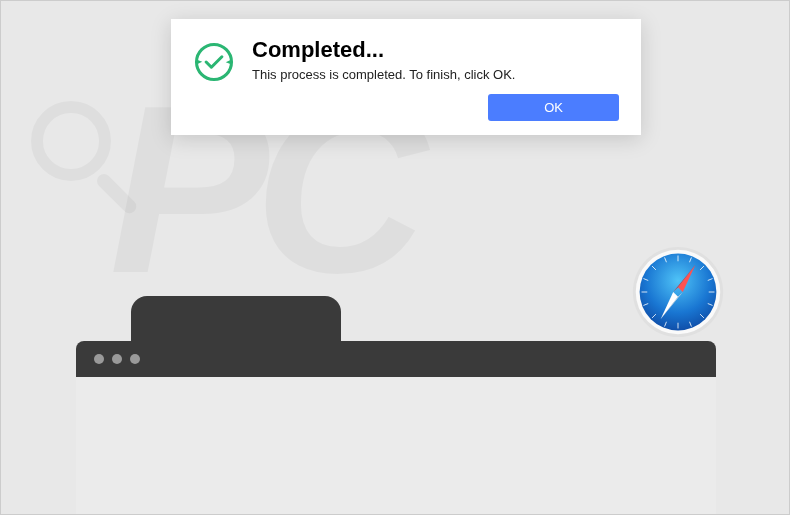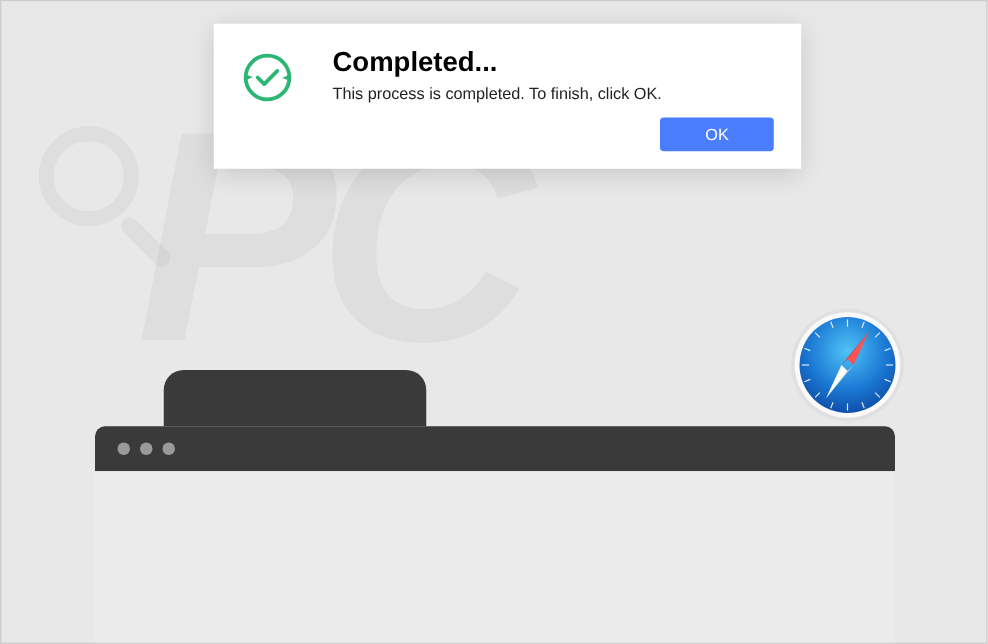--- a/index.html
+++ b/index.html
@@ -122,21 +122,21 @@
     
     .dialog {
       position: absolute;
       top: 18px;
       left: 170px;
       width: 470px;
       background: #fff;
       box-shadow: 0 4px 20px rgba(0,0,0,0.15);
       padding: 18px 22px 14px 22px;
       display: flex;
-      gap: 31px;
+      gap: 17px;
     }
     .dialog-icon {
       flex-shrink: 0;
       width: 42px;
       height: 42px;
       margin-top: 4px;
     }
     .dialog-content {
       flex: 1;
     }
@@ -152,21 +152,21 @@
       margin-bottom: 12px;
     }
     .dialog-actions {
       display: flex;
       justify-content: flex-end;
     }
     .ok-button {
       background: #4b7dff;
       color: #fff;
       border: none;
-      padding: 6px 36px;
+      padding: 6px 56px;
       font-size: 13px;
       border-radius: 3px;
       cursor: pointer;
     }
   </style>
 </head>
 <body>
 
 <div class="watermark-magnify">
   <div class="circle"></div>

